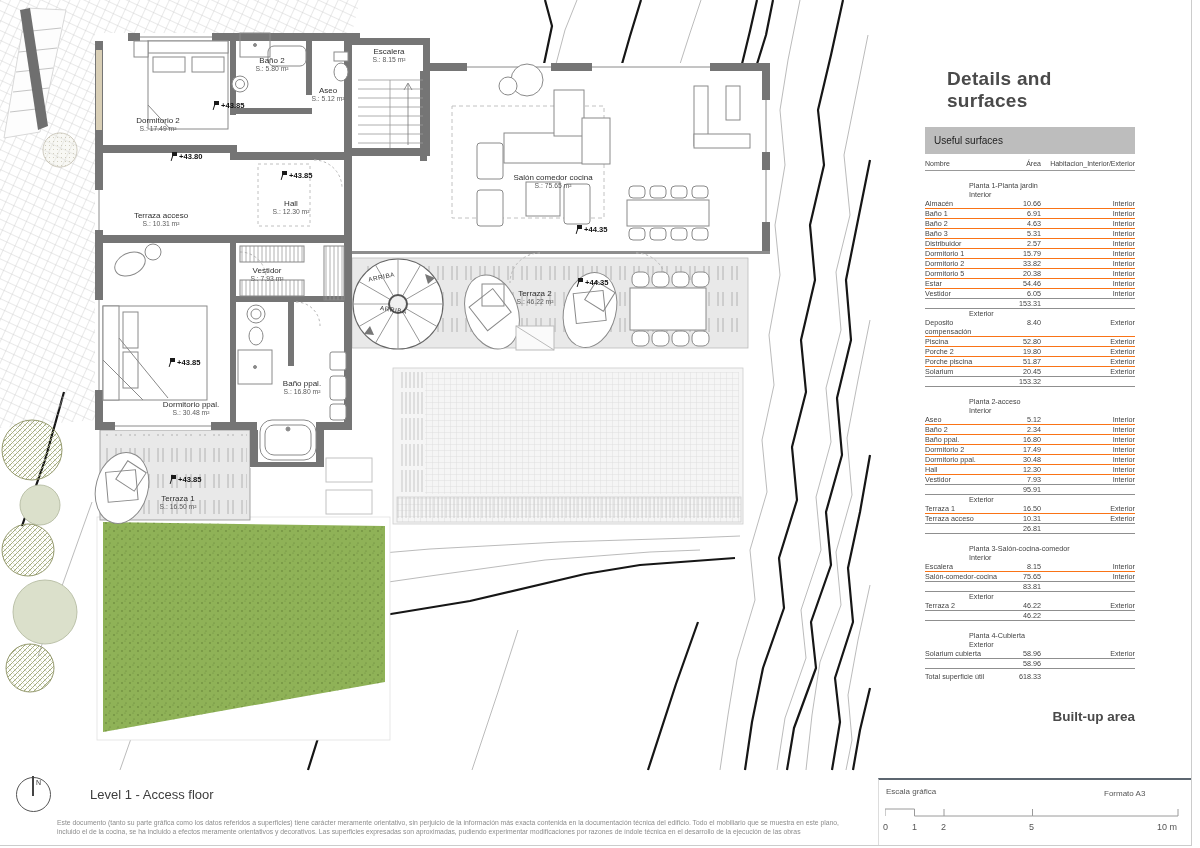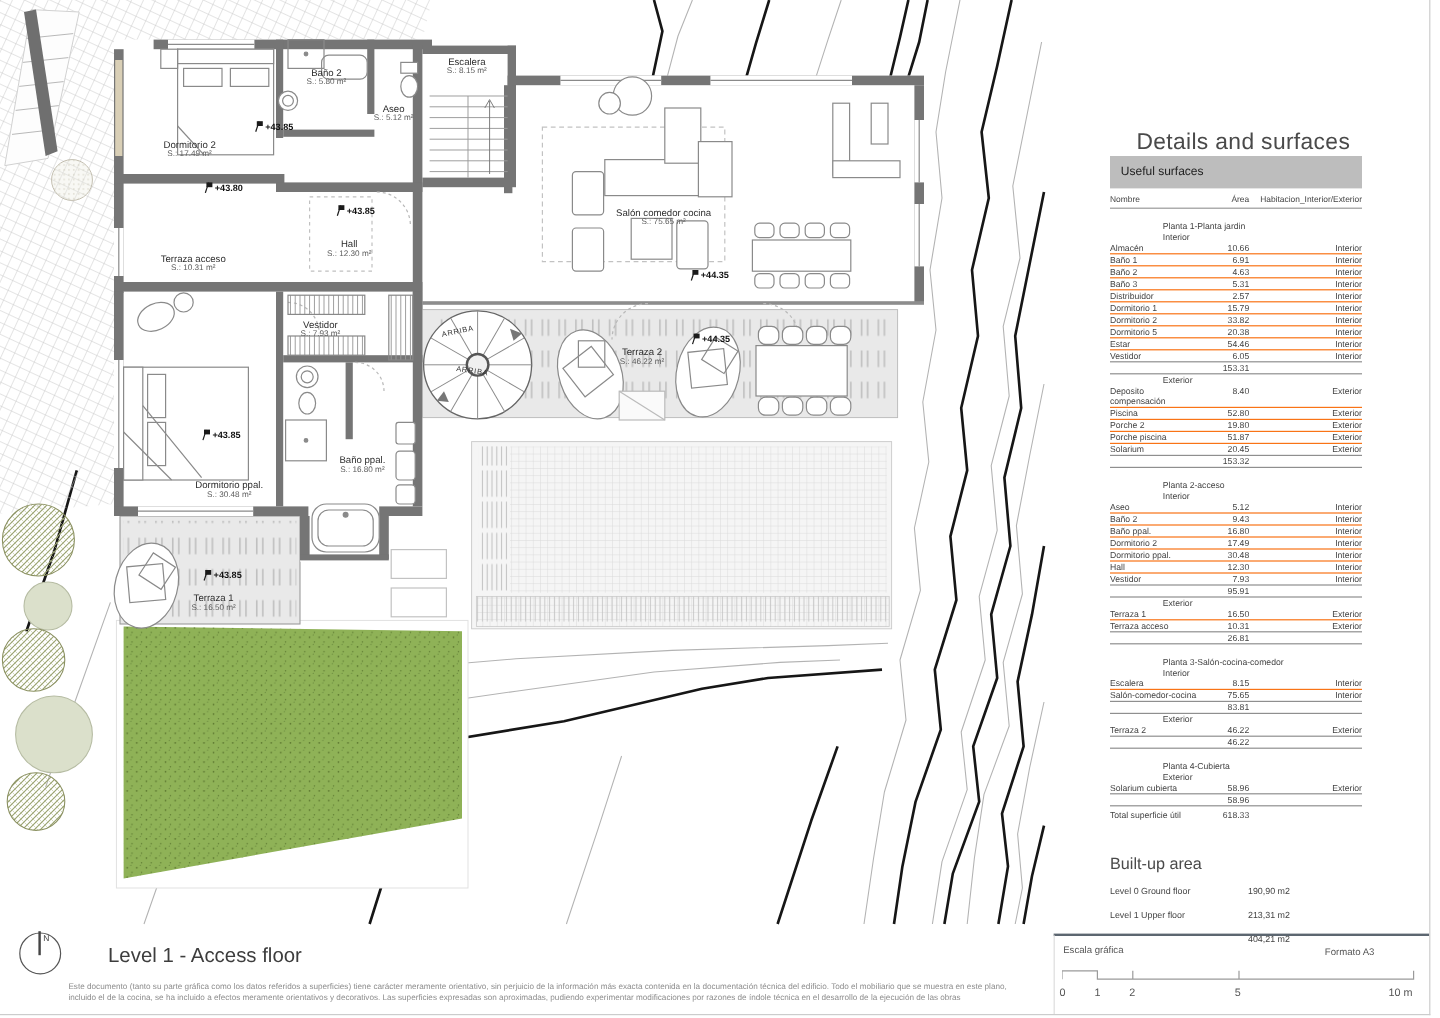--- a/index.html
+++ b/index.html
@@ -17,44 +17,44 @@
   .room-area{font-size:6.8px;color:#5b5b5b;line-height:8px;}
   .level-label{position:absolute;white-space:nowrap;display:flex;align-items:flex-end;gap:2px;text-align:center;}
   .flag-icon{position:relative;width:7px;height:9px;display:inline-block;}
   .flag-icon::before{content:"";position:absolute;left:2px;bottom:0;width:1px;height:9px;background:#1a1a1a;transform:rotate(18deg);}
   .flag-icon::after{content:"";position:absolute;left:2px;top:0;width:5px;height:4px;background:#1a1a1a;}
   .level-text{font-size:7.6px;font-weight:bold;color:#111;}
   .arriba-label{position:absolute;font-size:6.3px;letter-spacing:.6px;color:#333;white-space:nowrap;}
 
   
   #panel{position:absolute;left:925px;top:0;width:210px;color:#444;}
-  #panel h1{margin:108px 0 0 22px;font-size:19px;font-weight:normal;color:#4a4a4a;letter-spacing:.3px;}
-  .band{margin-top:0;height:27px;background:#bdbdbd;box-sizing:border-box;padding:8px 0 0 9px;
+  #panel h1{margin:68px 0 0 22px;font-size:19px;font-weight:bold;color:#4a4a4a;letter-spacing:.3px;}
+  .band{margin-top:15px;height:27px;background:#bdbdbd;box-sizing:border-box;padding:8px 0 0 9px;
     font-size:10px;color:#222;}
   .cols{display:grid;grid-template-columns:1fr 42px 94px;font-size:7px;color:#444;
     padding:6px 0 3px 0;border-bottom:1px solid #999;}
   .cols .c-a,.cols .c-t{text-align:right;}
   .t-label{font-size:7.2px;line-height:9px;color:#444;margin-left:44px;}
   .t-sec{margin-top:10px;}
   .t-row{display:grid;grid-template-columns:1fr 42px 94px;font-size:7.2px;line-height:9px;color:#444;}
   .t-row .c-a{text-align:right;}
   .t-row .c-t{text-align:right;}
   .t-row.data{border-bottom:1px solid #f97316;}
   .t-row.lastrow{border-bottom:1px solid #8f8f8f;}
   .t-row.subtotal{border-bottom:1px solid #8f8f8f;}
   .t-row.totalrow{margin-top:3px;}
-  #panel h2{margin:28px 0 4px 0;font-size:13.5px;font-weight:normal;color:#4a4a4a;}
+  #panel h2{margin:28px 0 4px 0;font-size:13.5px;font-weight:bold;color:#4a4a4a;text-align:right;}
   .bu-row{display:grid;grid-template-columns:115px 1fr;font-size:7.4px;color:#444;margin-top:11px;}
 
   
   .compass{position:absolute;left:16px;top:777px;width:33px;height:33px;border:1.5px solid #555;
     border-radius:50%;}
   .compass .needle{position:absolute;left:15px;top:-2px;width:1.5px;height:20px;background:#444;}
   .compass .n{position:absolute;left:19px;top:1px;font-size:7px;color:#333;}
-  .plan-title{position:absolute;left:90px;top:787px;font-size:17px;color:#3d3d3d;}
+  .plan-title{position:absolute;left:90px;top:787px;font-size:13px;color:#3d3d3d;}
   .disclaimer{position:absolute;left:57px;top:819px;width:782px;font-size:6.8px;line-height:8.6px;
     color:#8d8d8d;text-align:justify;}
 
   
   #scalebox{position:absolute;left:878px;top:778px;width:313px;height:67px;
     border-top:2px solid #5c6670;border-left:1px solid #ddd;box-sizing:border-box;}
   #scalebox .lbl{position:absolute;left:7px;top:7px;font-size:8px;color:#555;}
   #scalebox .fmt{position:absolute;left:225px;top:9px;font-size:8px;color:#555;}
   #scalebox svg{position:absolute;left:6px;top:26px;}
   .tick{position:absolute;top:42px;font-size:9px;color:#555;}
@@ -552,21 +552,21 @@
         </div>
         <div class="t-label t-sec">Planta 2-acceso</div>
         <div class="t-label">Interior</div>
         <div class="t-row data">
           <span class="c-n">Aseo</span>
           <span class="c-a">5.12</span>
           <span class="c-t">Interior</span>
         </div>
         <div class="t-row data">
           <span class="c-n">Baño 2</span>
-          <span class="c-a">9.43</span>
+          <span class="c-a">2.34</span>
           <span class="c-t">Interior</span>
         </div>
         <div class="t-row data">
           <span class="c-n">Baño ppal.</span>
           <span class="c-a">16.80</span>
           <span class="c-t">Interior</span>
         </div>
         <div class="t-row data">
           <span class="c-n">Dormitorio 2</span>
           <span class="c-a">17.49</span>
@@ -648,34 +648,20 @@
           <span class="c-a">58.96</span>
           <span class="c-t"></span>
         </div>
       </div>
     <div class="t-row totalrow">
       <span class="c-n">Total superficie útil</span>
       <span class="c-a">618.33</span>
       <span class="c-t"></span>
     </div>
     <h2>Built-up area</h2>
-    <div id="builtup-body">
-        <div class="bu-row">
-          <span>Level 0 Ground floor</span>
-          <span>190,90 m2</span>
-        </div>
-        <div class="bu-row">
-          <span>Level 1 Upper floor</span>
-          <span>213,31 m2</span>
-        </div>
-        <div class="bu-row">
-          <span></span>
-          <span>404,21 m2</span>
-        </div>
-      </div>
   </div>
 
   <div class="compass">
     <div class="needle"></div>
     <div class="n">N</div>
   </div>
   <div class="plan-title">Level 1 - Access floor</div>
   <div class="disclaimer">Este documento (tanto su parte gráfica como los datos referidos a superficies) tiene carácter meramente orientativo, sin perjuicio de la información más exacta contenida en la documentación técnica del edificio. Todo el mobiliario que se muestra en este plano, incluido el de la cocina, se ha incluido a efectos meramente orientativos y decorativos. Las superficies expresadas son aproximadas, pudiendo experimentar modificaciones por razones de índole técnica en el desarrollo de la ejecución de las obras</div>
 
   <div id="scalebox">

